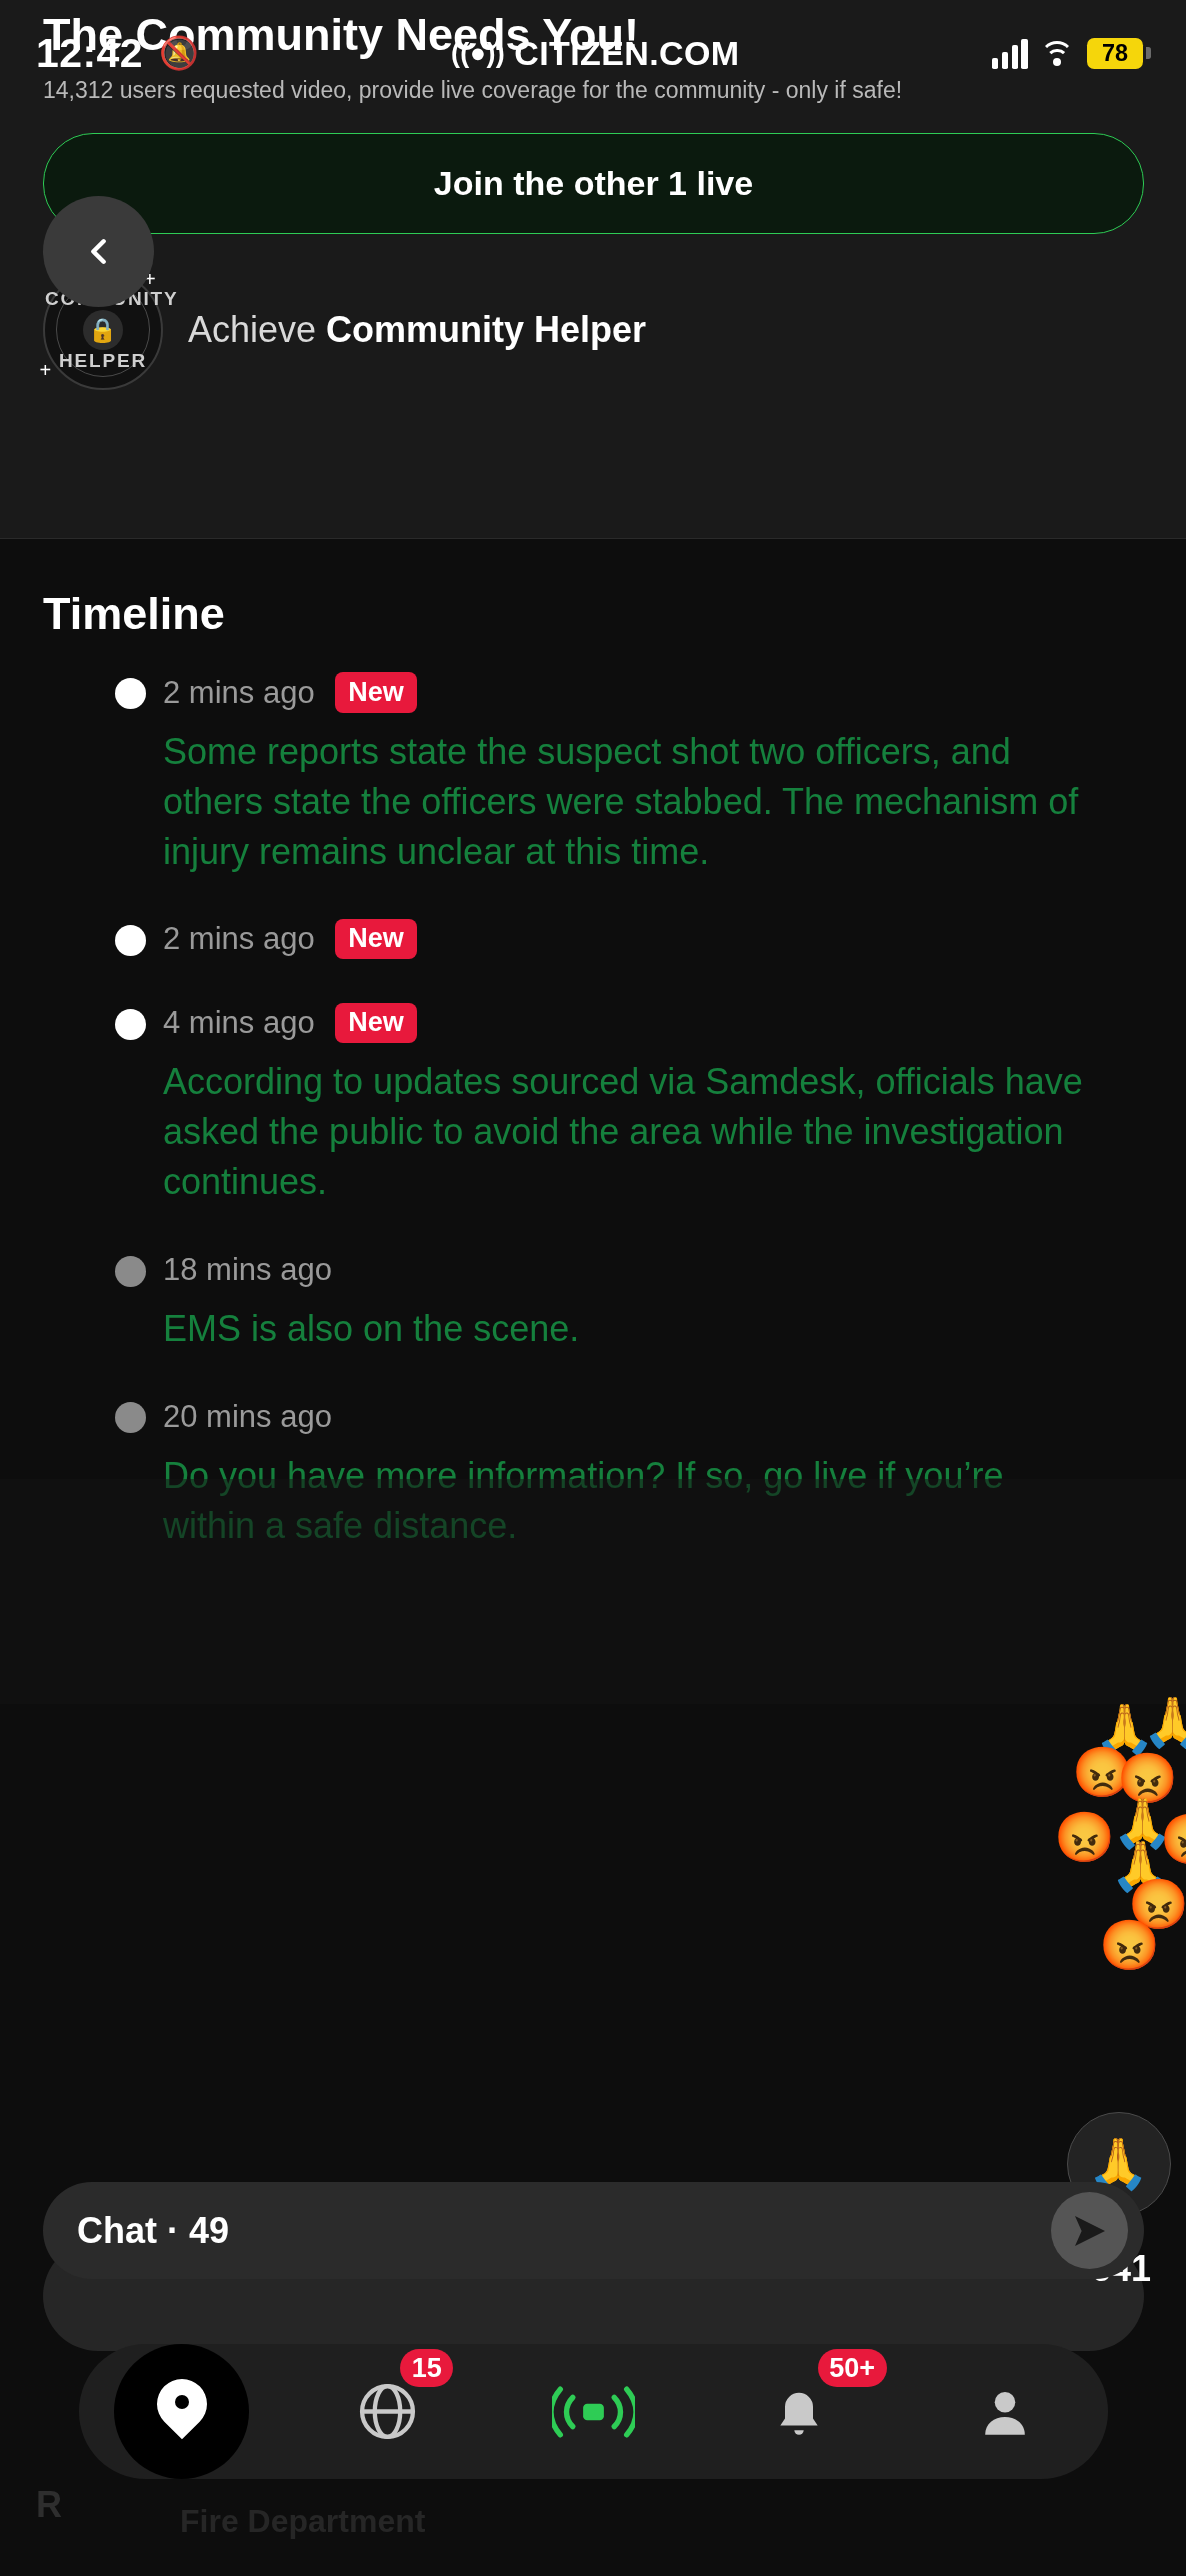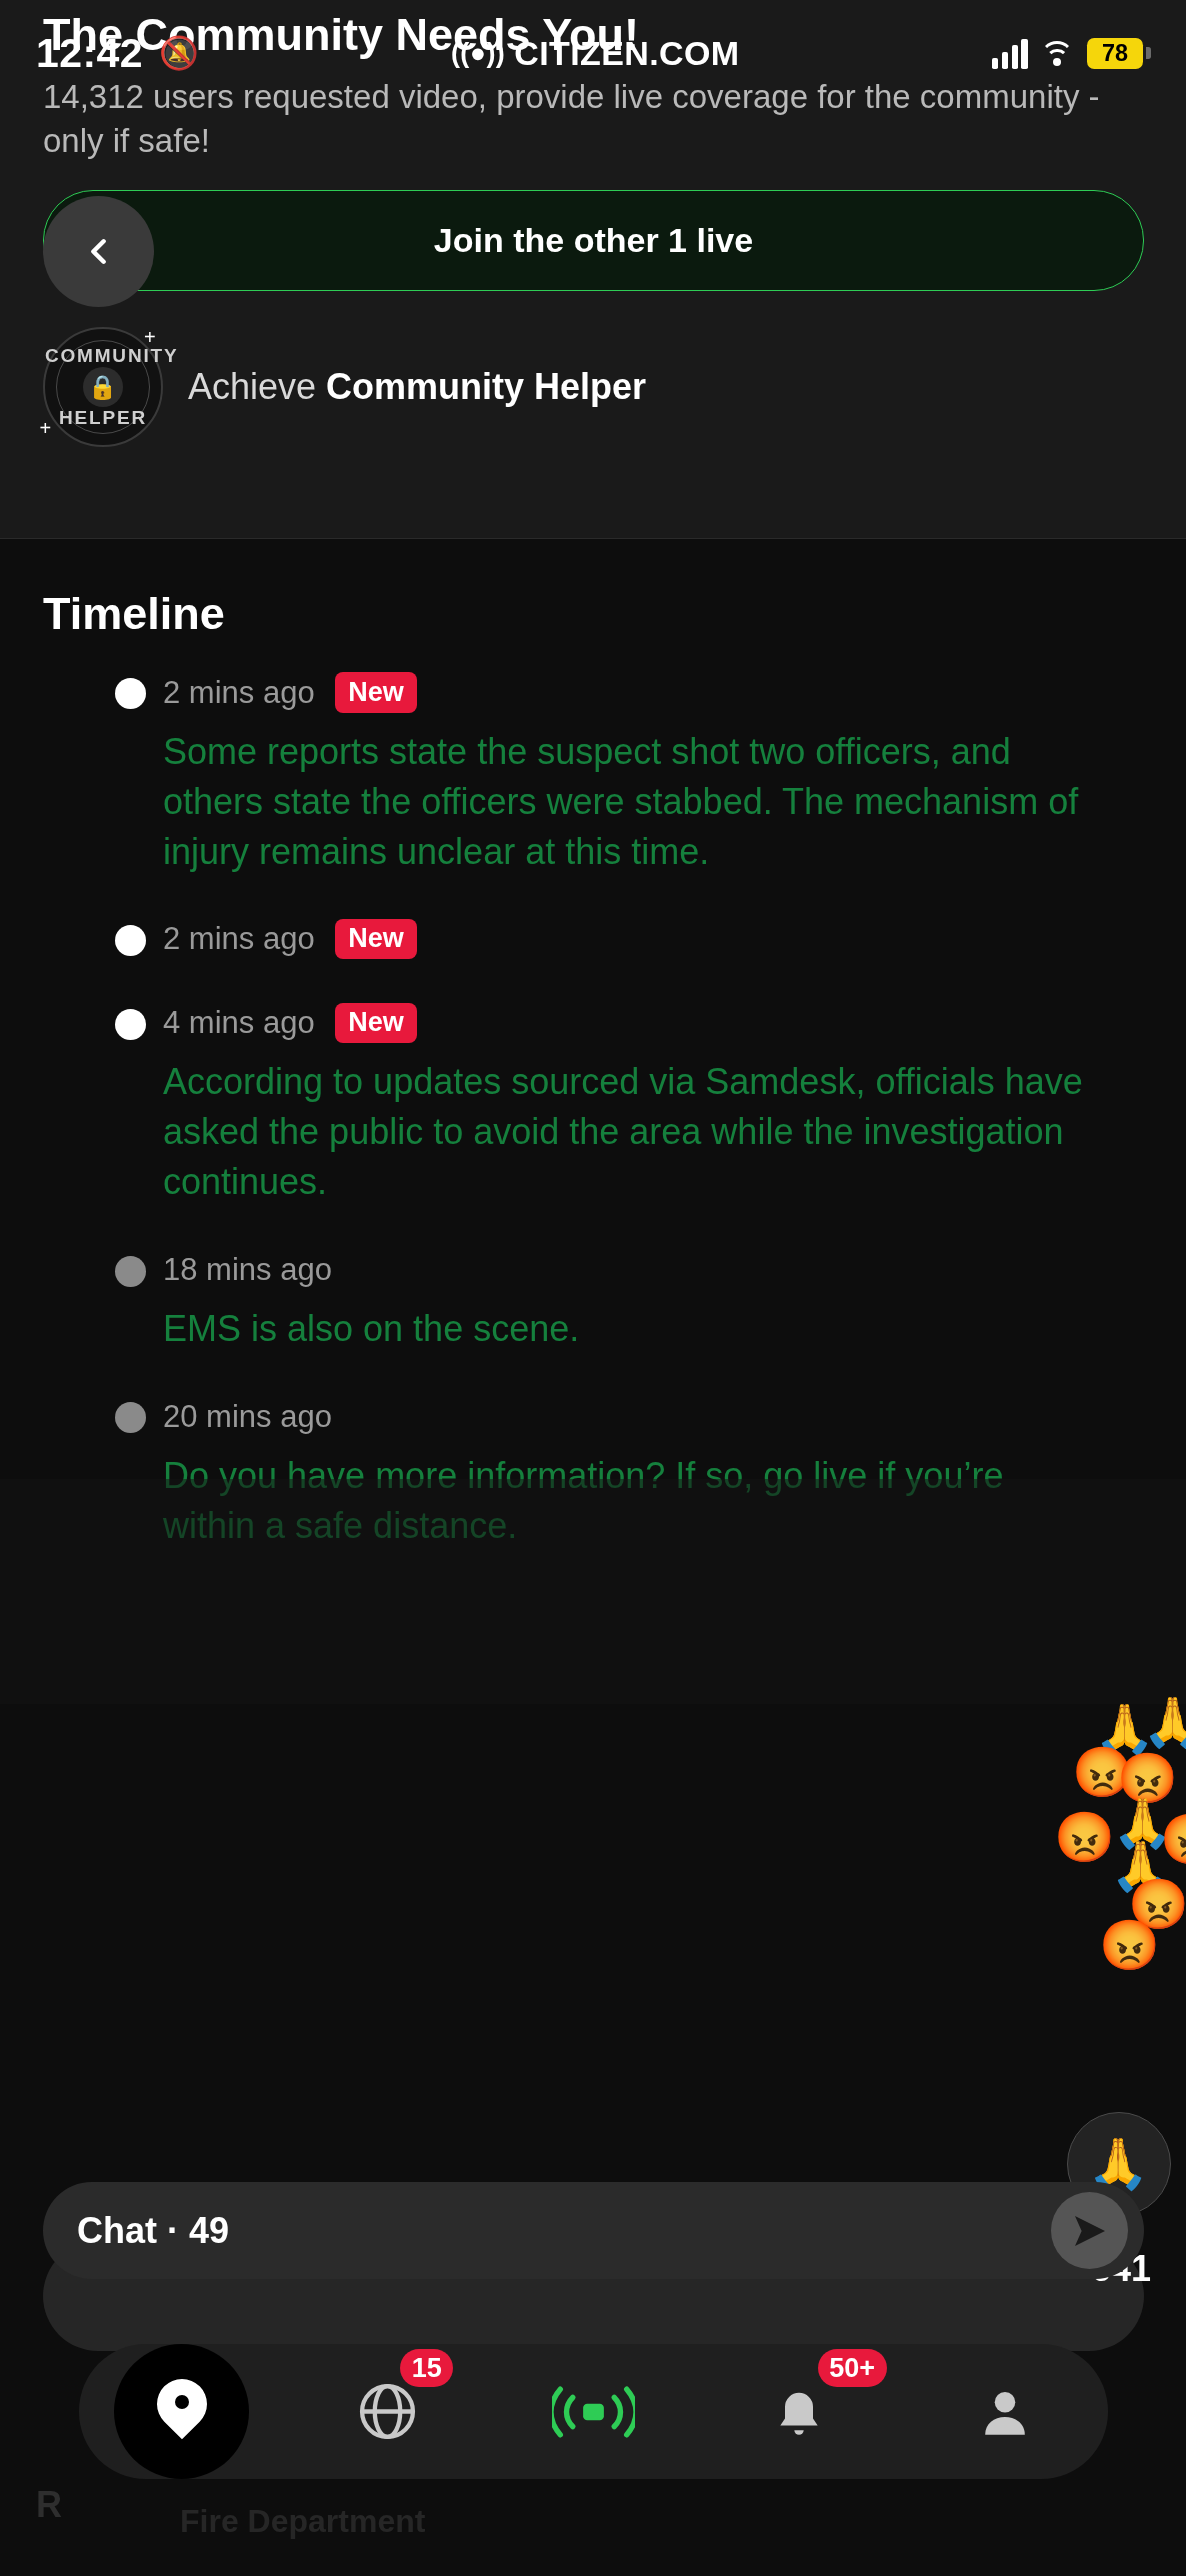--- a/index.html
+++ b/index.html
@@ -111,21 +111,21 @@
     border-bottom: 0.9px solid #2a2a2a;
   }
   .topcard-title {
     padding-top: 10px;
     font-size: 45px;
     font-weight: bold;
     line-height: 1.12;
   }
   .topcard-sub {
     margin-top: 14.4px;
-    font-size: 33px;
+    font-size: 23px;
     line-height: 1.34;
     color: #b9b9b9;
     max-width: 1092px;
   }
   .join-btn {
     margin-top: 27px;
     height: 101px;
     border: 1.8px solid #2ecc55;
     border-radius: 50px;
     background: #0b1a0e;

